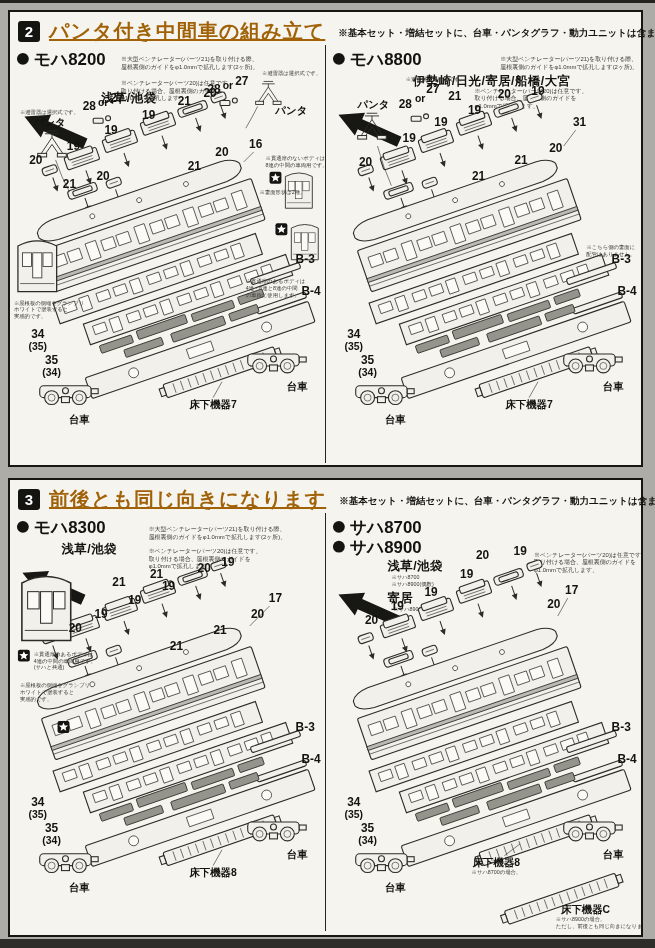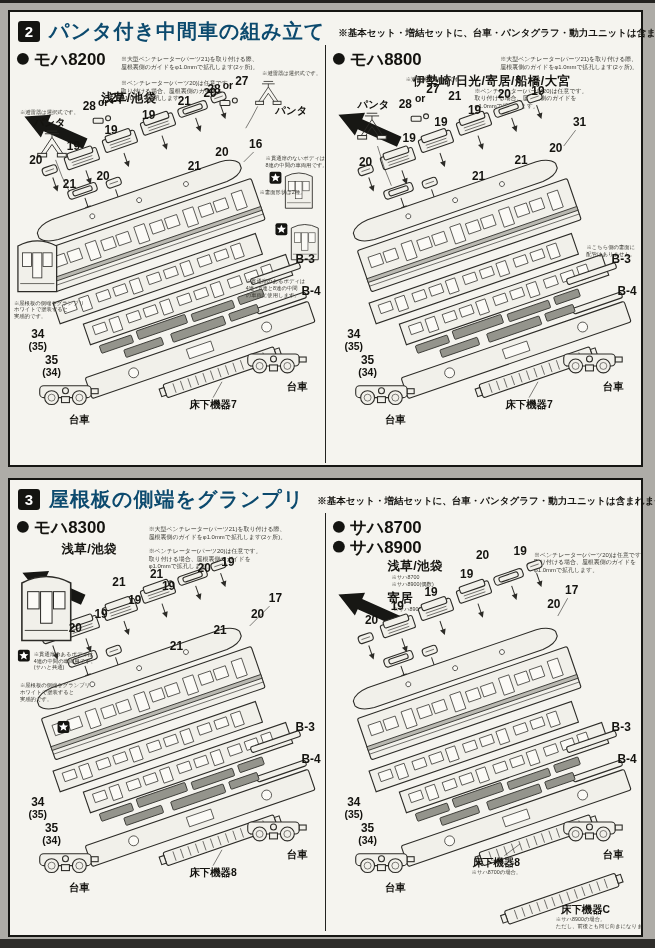--- a/index.html
+++ b/index.html
@@ -6,21 +6,21 @@
   .page{position:relative;width:655px;height:948px;background:#aeaca7;overflow:hidden;
         font-family:"Liberation Sans",sans-serif;}
   .page .topline{position:absolute;top:0;left:0;right:0;height:3px;background:#23221f;}
   .page .botstrip{position:absolute;bottom:0;left:0;right:0;height:9px;background:#2e2d2a;}
   .panel{position:absolute;left:8px;width:635px;background:#f5f4ef;border:2px solid #161613;box-sizing:border-box;}
   .panel.p1{top:10px;height:457px;}
   .panel.p2{top:478px;height:459px;}
   .phead{display:flex;align-items:center;gap:9px;padding:5px 8px 0 8px;height:28px;}
   .numbox{flex:0 0 auto;width:22px;height:21px;background:#141411;color:#fff;border-radius:3px;
           display:flex;align-items:center;justify-content:center;font:700 15px "Liberation Sans",sans-serif;}
-  .ptitle{margin:0;font:700 20px "Liberation Sans",sans-serif;color:#0c4a6e;letter-spacing:1px;white-space:nowrap;}
+  .ptitle{margin:0;font:700 20px "Liberation Sans",sans-serif;color:#a16207;letter-spacing:1px;white-space:nowrap;text-decoration:underline;}
   .pnote{font:700 9.5px "Liberation Sans",sans-serif;color:#14130f;margin-left:4px;padding-top:5px;white-space:nowrap;}
   .halves{display:flex;align-items:flex-end;}
   .half{width:50%;position:relative;}
   .half.r{border-left:1.5px solid #232320;}
   svg.quad{display:block;width:100%;height:auto;}
   
   .pf{fill:#f1f0ea;stroke:#2c2b27;stroke-width:1.1;}
   .wf{fill:#fbfaf6;stroke:#2c2b27;stroke-width:0.7;}
   .dk{fill:#94948c;stroke:#2c2b27;stroke-width:0.8;}
   .st{fill:#bab9b2;stroke:#2c2b27;stroke-width:0.8;}
@@ -329,21 +329,21 @@
           <use href="#bgie" transform="translate(238,306)"></use>
           <text class="lbl" x="290" y="348">台車</text>
         </svg>
       </div>
     </div>
   </div>
 
   <div class="panel p2">
     <div class="phead">
       <span class="numbox">3</span>
-      <h2 class="ptitle">屋根板の側端をグランプリ</h2>
+      <h2 class="ptitle">前後とも同じ向きになります</h2>
       <span class="pnote">※基本セット・増結セットに、台車・パンタグラフ・動力ユニットは含まれません。</span>
     </div>
     <div class="halves">
 
       <div class="half">
         <svg class="quad" viewBox="0 0 318 422">
           <circle cx="13" cy="14" r="6" fill="#141411"></circle>
           <text class="model" x="24" y="20">モハ8300</text>
           <use href="#ab" transform="translate(14,48) rotate(24 0 9) scale(1.4)"></use>
           <text class="dest" x="52" y="40">浅草/池袋</text>

